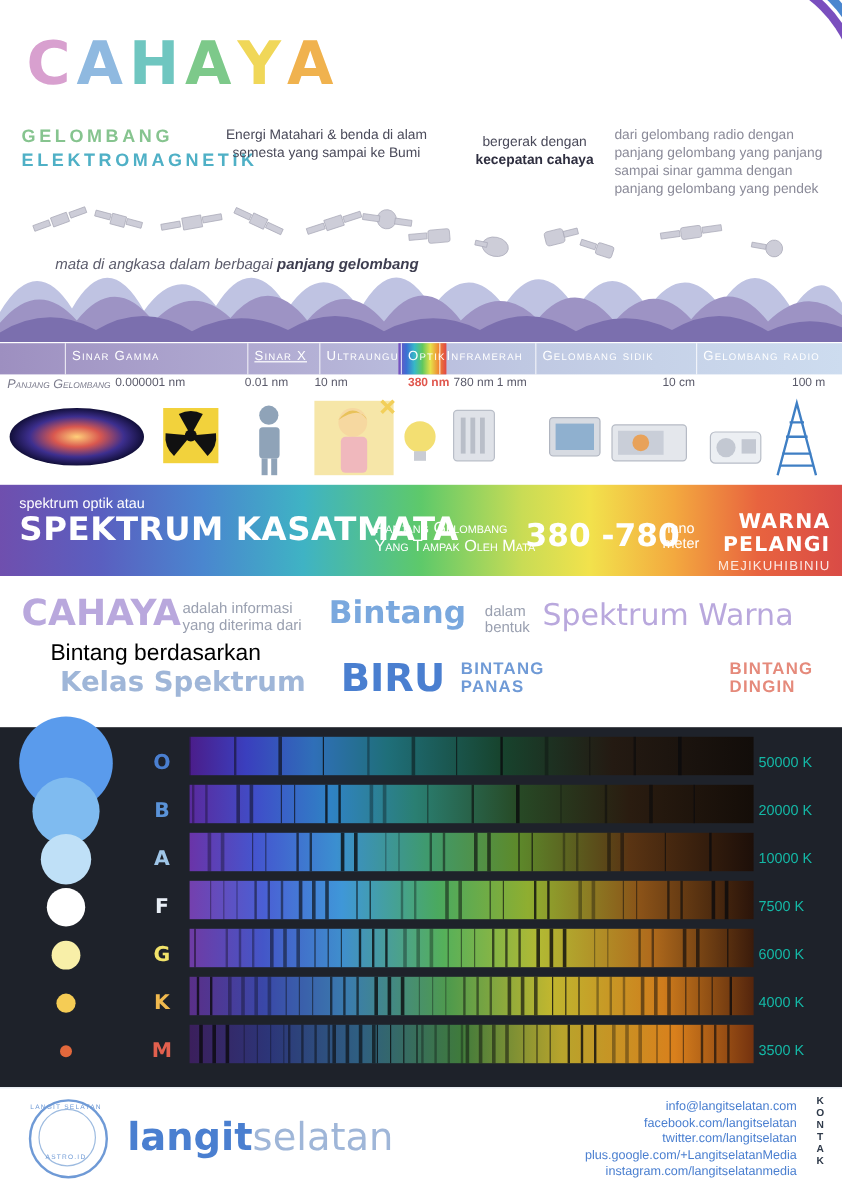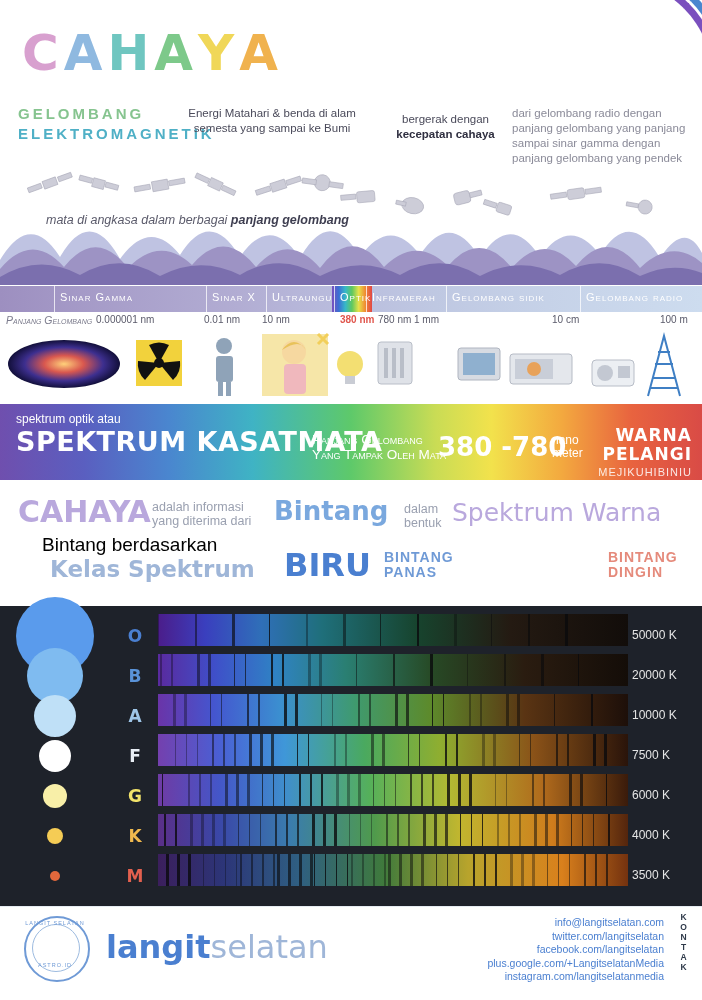--- a/index.html
+++ b/index.html
@@ -93,21 +93,21 @@
   .chart{position:absolute;left:0;top:606px;width:702px;height:300px;background:#1e222a;}
   .chart .left{position:absolute;left:0;top:0;width:110px;height:300px;}
   .chart .star{position:absolute;border-radius:50%;left:50%;transform:translateX(-50%);}
   .chart .letters{position:absolute;left:118px;top:0;width:34px;height:300px;}
   .chart .letter{position:absolute;left:0;width:34px;text-align:center;font-weight:bold;font-size:17px;font-family:"DejaVu Sans",sans-serif;}
   .chart .strips{position:absolute;left:158px;top:8px;width:470px;height:288px;}
   .strip{position:absolute;left:0;width:470px;height:32px;}
   .strip .sp{position:absolute;inset:0;}
   .strip .line{position:absolute;top:0;height:32px;background:#0a0a0c;opacity:.85;}
   .temps{position:absolute;left:632px;top:0;width:70px;height:300px;}
-  .temp{position:absolute;left:0;width:70px;color:#e5e5e5;font-size:12px;}
+  .temp{position:absolute;left:0;width:70px;color:#14b8a6;font-size:12px;}
 
   
   .footer{position:absolute;left:0;top:906px;width:702px;height:94px;background:#ffffff;border-top:1px solid #e6ecf2;}
   .logo-circle{position:absolute;left:24px;top:916px;width:62px;height:62px;border-radius:50%;border:2px solid #6f9ad6;}
   .logo-inner{position:absolute;left:32px;top:924px;width:46px;height:46px;border-radius:50%;border:1px solid #9dbbe0;}
   .logo-text-top{position:absolute;left:24px;top:920px;width:62px;text-align:center;font-size:5.5px;color:#6f9ad6;letter-spacing:1px;}
   .logo-text-bot{position:absolute;left:24px;top:962px;width:62px;text-align:center;font-size:5.5px;color:#6f9ad6;letter-spacing:1px;}
   .brand{position:absolute;left:106px;top:928px;font-size:32px;font-family:"DejaVu Sans",sans-serif;}
   .brand .b1{color:#4a7fd0;font-weight:bold;}
   .brand .b2{color:#9fb6d8;}
@@ -218,21 +218,21 @@
 
   <div class="sat-caption">
     <span>mata di angkasa dalam berbagai </span><b>panjang gelombang</b>
   </div>
 
   <div class="embar">
     <div class="optbox" style="left:332px;"></div>
     <div id="em-bands">
         <div class="lbl" style="left: 60px;">Sinar Gamma</div>
         <div class="tick" style="left: 54px;"></div>
-        <div class="lbl" style="left: 212px;">Sinar X</div>
+        <div class="lbl" style="left: 212px; text-decoration: underline;">Sinar X</div>
         <div class="tick" style="left: 206px;"></div>
         <div class="lbl" style="left: 272px;">Ultraungu</div>
         <div class="tick" style="left: 266px;"></div>
         <div class="lbl" style="left: 340px;">Optik</div>
         <div class="tick" style="left: 334px;"></div>
         <div class="lbl" style="left: 372px;">Inframerah</div>
         <div class="tick" style="left: 366px;"></div>
         <div class="lbl" style="left: 452px;">Gelombang sidik</div>
         <div class="tick" style="left: 446px;"></div>
         <div class="lbl" style="left: 586px;">Gelombang radio</div>
@@ -618,20 +618,20 @@
   <div class="footer"></div>
   <div class="logo-circle"></div>
   <div class="logo-inner"></div>
   <div class="logo-text-top">LANGIT SELATAN</div>
   <div class="logo-text-bot">ASTRO.ID</div>
   <div class="brand">
     <span class="b1">langit</span><span class="b2">selatan</span>
   </div>
   <div class="contacts" id="contact-list">
       <div>info@langitselatan.com</div>
+      <div>facebook.com/langitselatan</div>
       <div>twitter.com/langitselatan</div>
-      <div>facebook.com/langitselatan</div>
       <div>plus.google.com/+LangitselatanMedia</div>
       <div>instagram.com/langitselatanmedia</div>
     </div>
   <div class="kontak">K<br>O<br>N<br>T<br>A<br>K</div>
 
 </div>
 
 </body></html>

